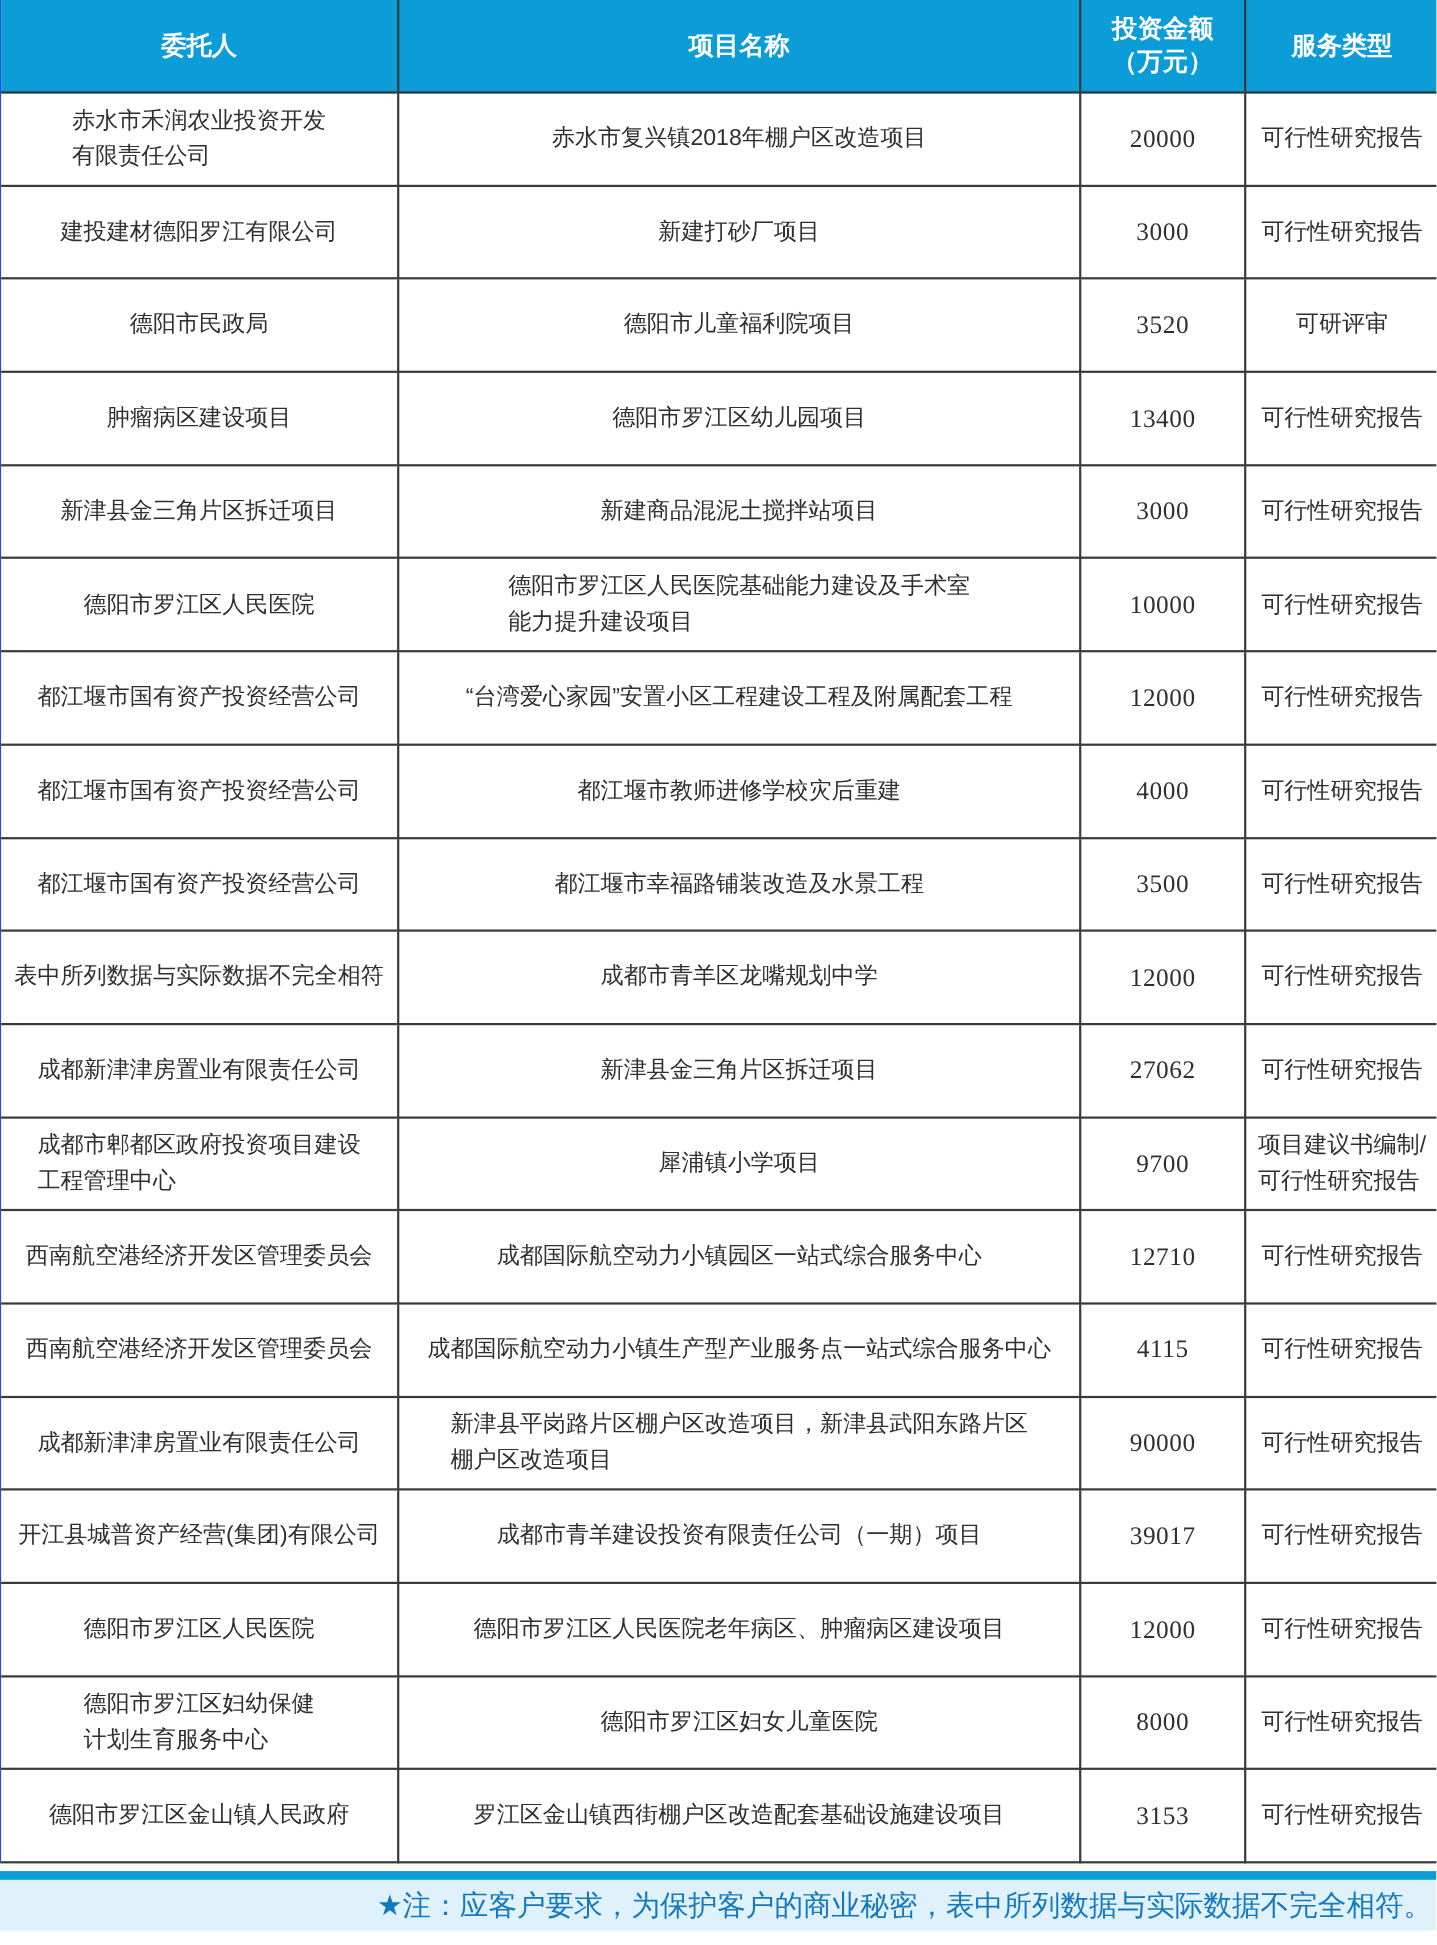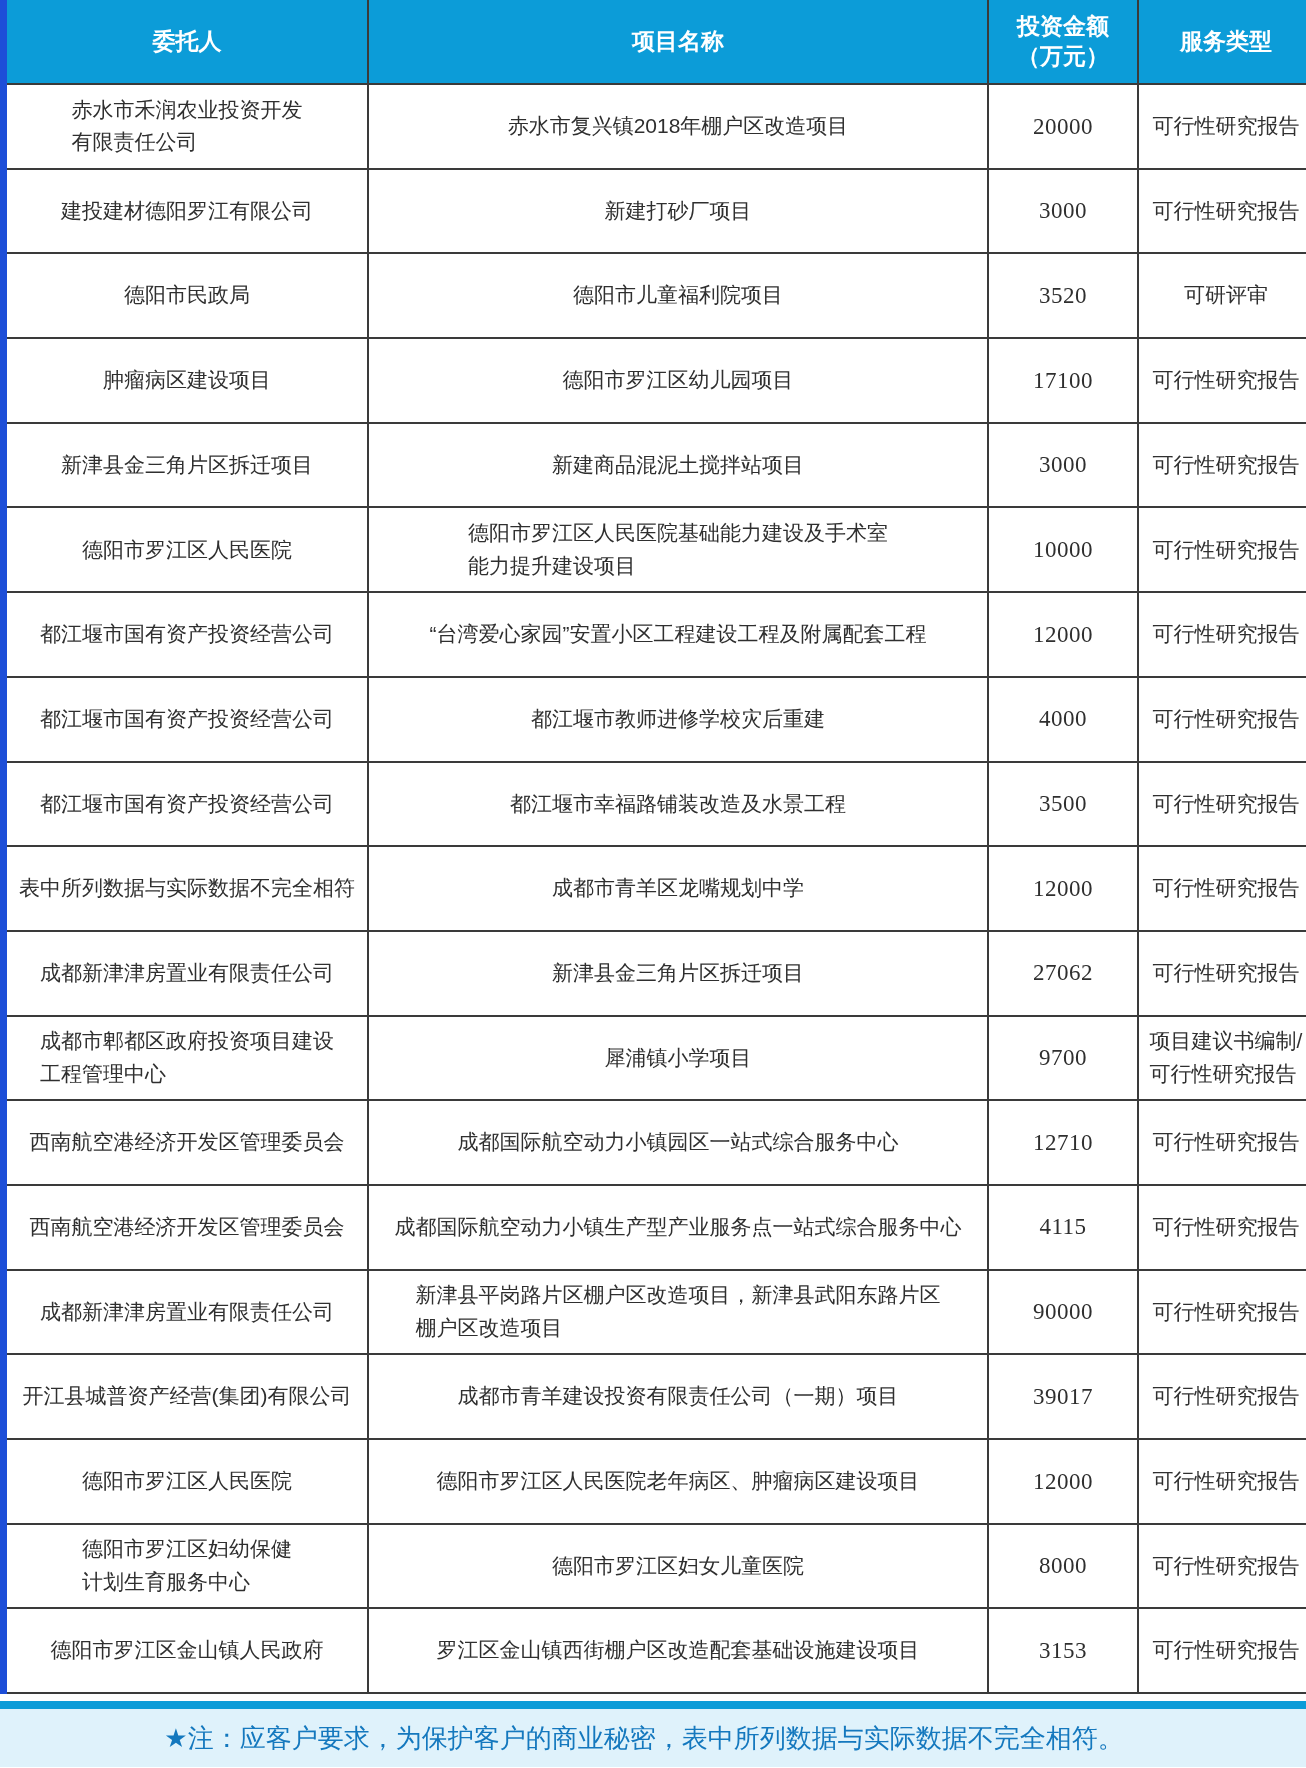--- a/index.html
+++ b/index.html
@@ -11,21 +11,21 @@
   }
   .page {
     width: 1306px;
     height: 1768px;
     overflow: hidden;
     background: #ffffff;
   }
   .data-table {
     display: grid;
     grid-template-columns: 360px 620px 150px 176px;
-    border-left: 7px solid #1d4ed8;
+    border-left: 1px solid #1d4ed8;
     width: 1306px;
     box-sizing: border-box;
   }
   .hrow, .trow { display: contents; }
   .cell {
     box-sizing: border-box;
     display: flex;
     align-items: center;
     justify-content: center;
     text-align: center;
@@ -54,28 +54,28 @@
   }
   .hcell .inner { text-align: center; line-height: 1.3; }
   .num .inner { font-size: 23px; letter-spacing: 0.5px; font-family: Liberation Serif, serif; }
   .divider-bar {
     margin-top: 7px;
     height: 8px;
     width: 1306px;
     background: #0c9cd8;
   }
   .note-strip {
-    height: 58px;
+    height: 46px;
     width: 1306px;
     background: #dff2fb;
     display: flex;
     align-items: center;
-    justify-content: center;
+    justify-content: flex-end;
     box-sizing: border-box;
-    padding-right: 18px;
+    padding-right: 4px;
   }
   .note-text {
     color: #1478be;
     font-size: 26px;
     white-space: nowrap;
   }
 </style>
 </head>
 <body>
 
@@ -145,21 +145,21 @@
   </div>
 
   <div class="trow">
     <div class="cell c1">
             <span class="inner">肿瘤病区建设项目</span>
           </div>
     <div class="cell c2">
             <span class="inner">德阳市罗江区幼儿园项目</span>
           </div>
     <div class="cell c3 num">
-            <span class="inner">17100</span>
+            <span class="inner">13400</span>
           </div>
     <div class="cell c4">
             <span class="inner">可行性研究报告</span>
           </div>
   </div>
 
   <div class="trow">
     <div class="cell c1">
             <span class="inner">新津县金三角片区拆迁项目</span>
           </div>

